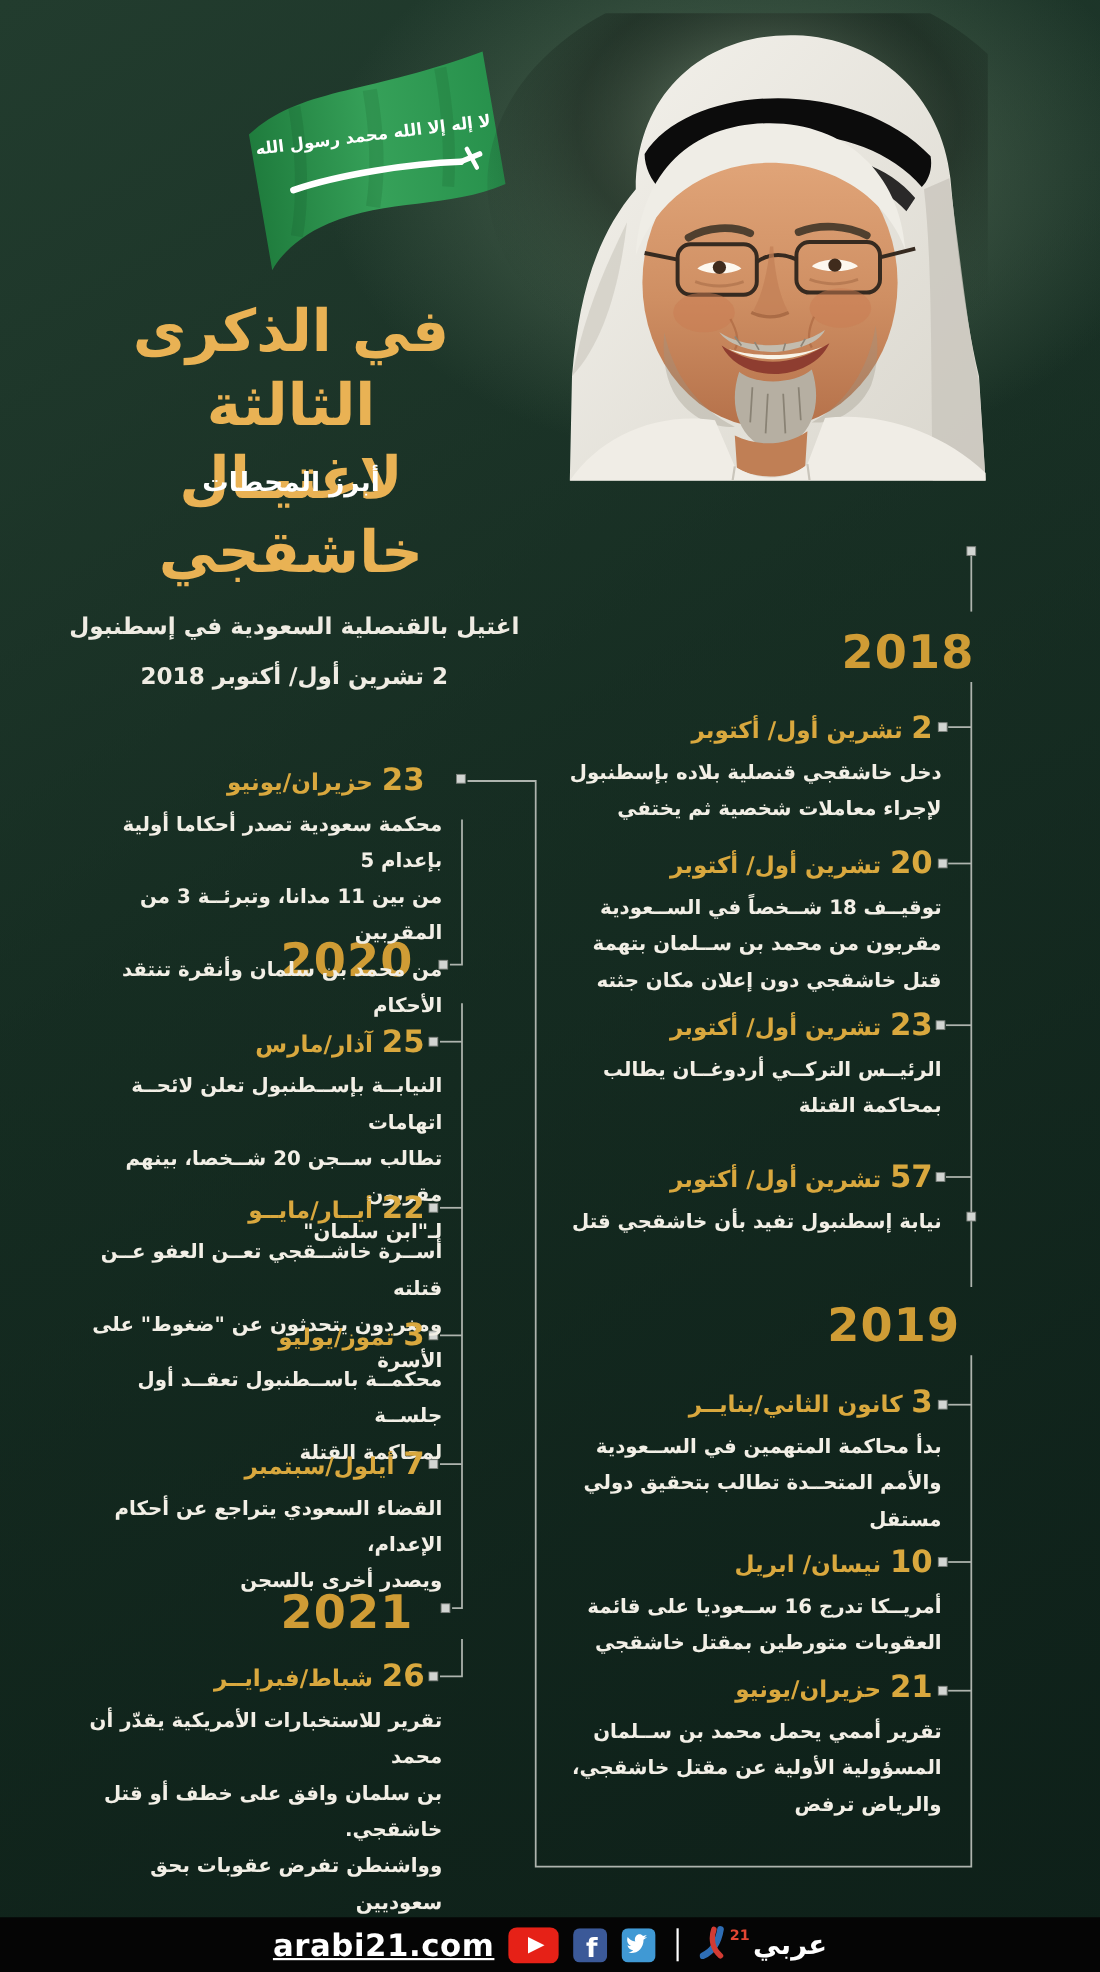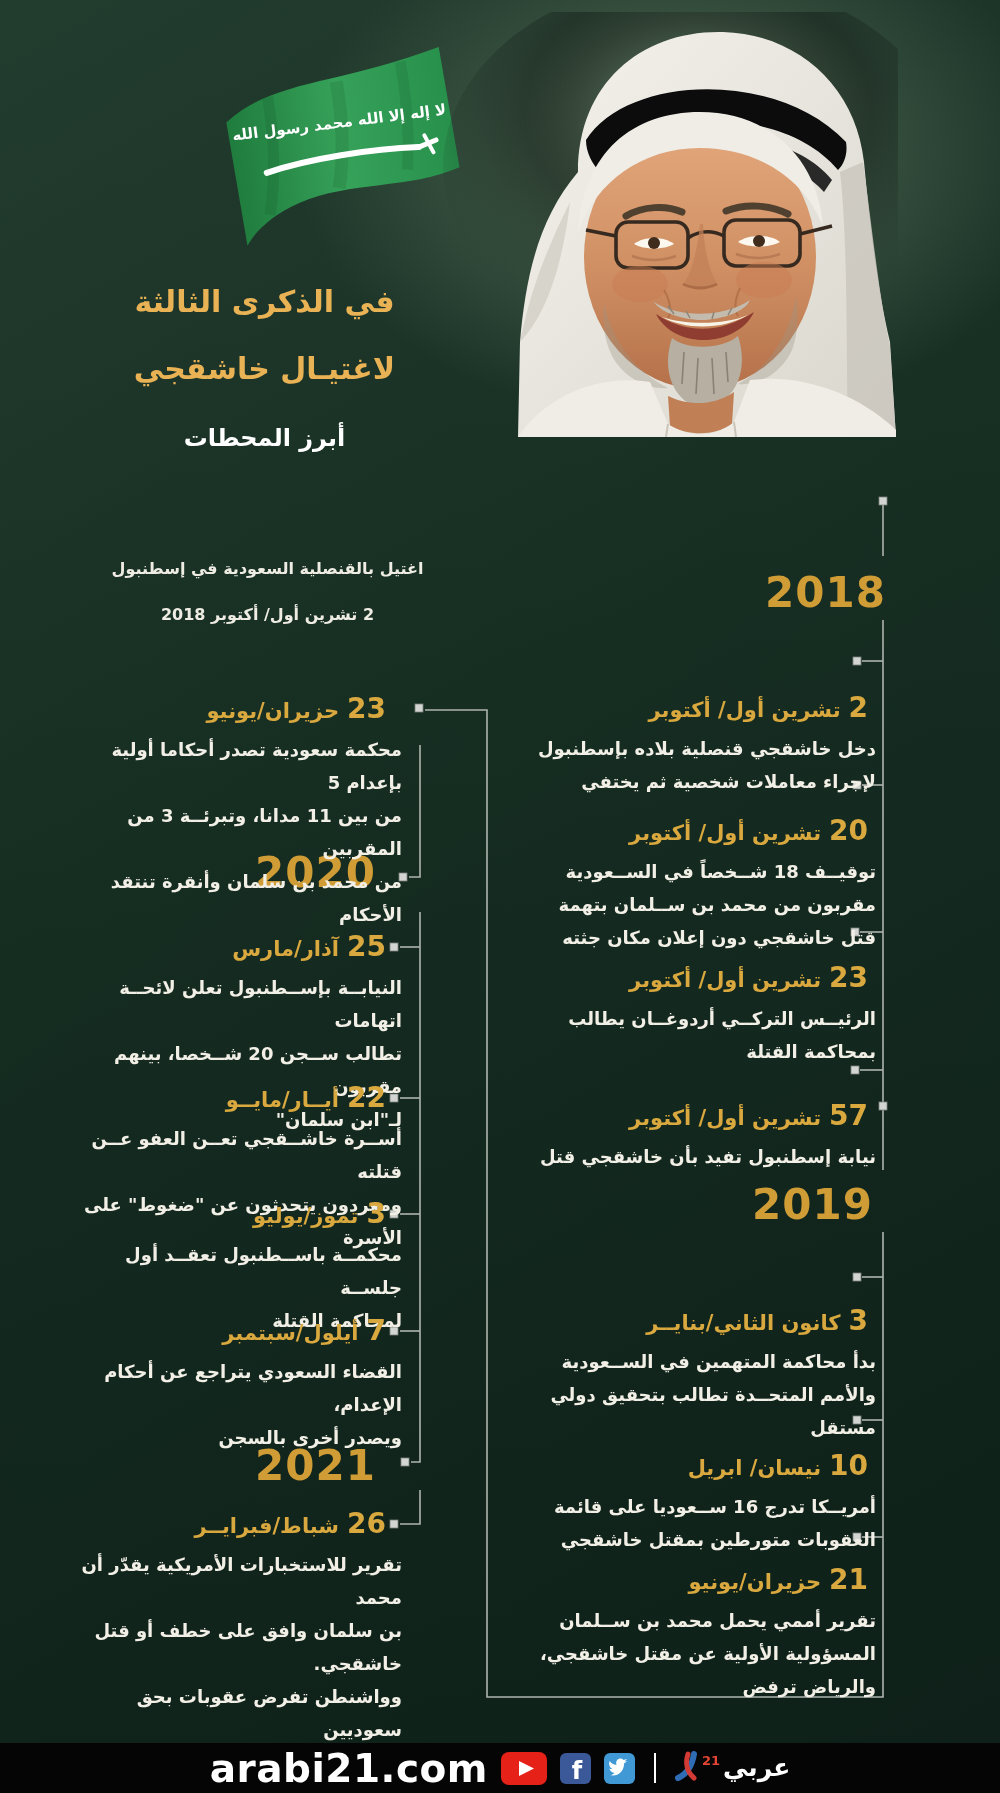--- a/index.html
+++ b/index.html
@@ -7,43 +7,43 @@
     position:relative;width:1000px;height:1793px;overflow:hidden;
     font-family:"DejaVu Sans",sans-serif;
     background:
       radial-gradient(ellipse 620px 420px at 68% 9%, rgba(125,150,122,0.55), rgba(40,70,50,0) 62%),
       linear-gradient(150deg,#223c2e 0%,#18302467 40%,#0e2019 100%),
       linear-gradient(180deg,#1a3126 0%,#142a20 55%,#0f241b 100%);
   }
   .abs{position:absolute;}
   .rtl{direction:rtl;}
   .title{left:52px;top:268px;width:425px;text-align:center;color:#e9b254;
-         font-weight:700;font-size:30px;line-height:67px;}
+         font-weight:700;font-size:53px;line-height:67px;}
   .subtitle{left:52px;top:424px;width:425px;text-align:center;color:#ffffff;
             font-weight:700;font-size:24px;}
   .intro{left:45px;top:546px;width:445px;text-align:center;color:#efece3;
-         font-weight:700;font-size:16px;line-height:46px;}
+         font-weight:700;font-size:21px;line-height:46px;}
   .year{font-weight:700;font-size:42px;color:#cf9c35;letter-spacing:1px;}
   .event{width:368px;}
   .event .hdr{text-align:right;color:#d9a83e;font-weight:700;font-size:21px;
               line-height:34px;white-space:nowrap;}
   .event .hdr .num{font-size:28px;}
   .event .hdr .mon{margin-right:8px;}
   .event .body{margin-top:5px;text-align:right;color:#f2efe6;font-weight:700;
                font-size:18px;line-height:33px;}
-  .re{left:508px;margin-top:46px;}
+  .re{left:488px;}
   .re .hdr{padding-left:0;padding-right:8px;}
   .le{left:72px;width:330px;}
   .le .hdr{padding-right:16px;}
   .tl{left:0;top:0;pointer-events:none;}
   .flag{left:213px;top:34px;}
   .portrait{left:428px;top:12px;}
   .footer{left:0;top:1743px;width:1000px;height:50px;background:#050505;
           display:flex;align-items:center;justify-content:center;gap:13px;}
-  .site{color:#ffffff;font-weight:700;font-size:39px;letter-spacing:0.5px;}
+  .site{color:#ffffff;font-weight:700;font-size:28px;letter-spacing:0.5px;text-decoration:underline;}
   .brand{display:flex;align-items:flex-start;gap:3px;color:#ffffff;}
   .brand-ar{font-weight:700;font-size:25px;line-height:34px;}
   .brand-num{color:#e34633;font-weight:700;font-size:13px;margin-top:2px;}
   .divider{width:2px;height:30px;background:#ffffff;margin:0 6px;}
 </style>
 </head>
 <body>
 
 <div class="page">
 

